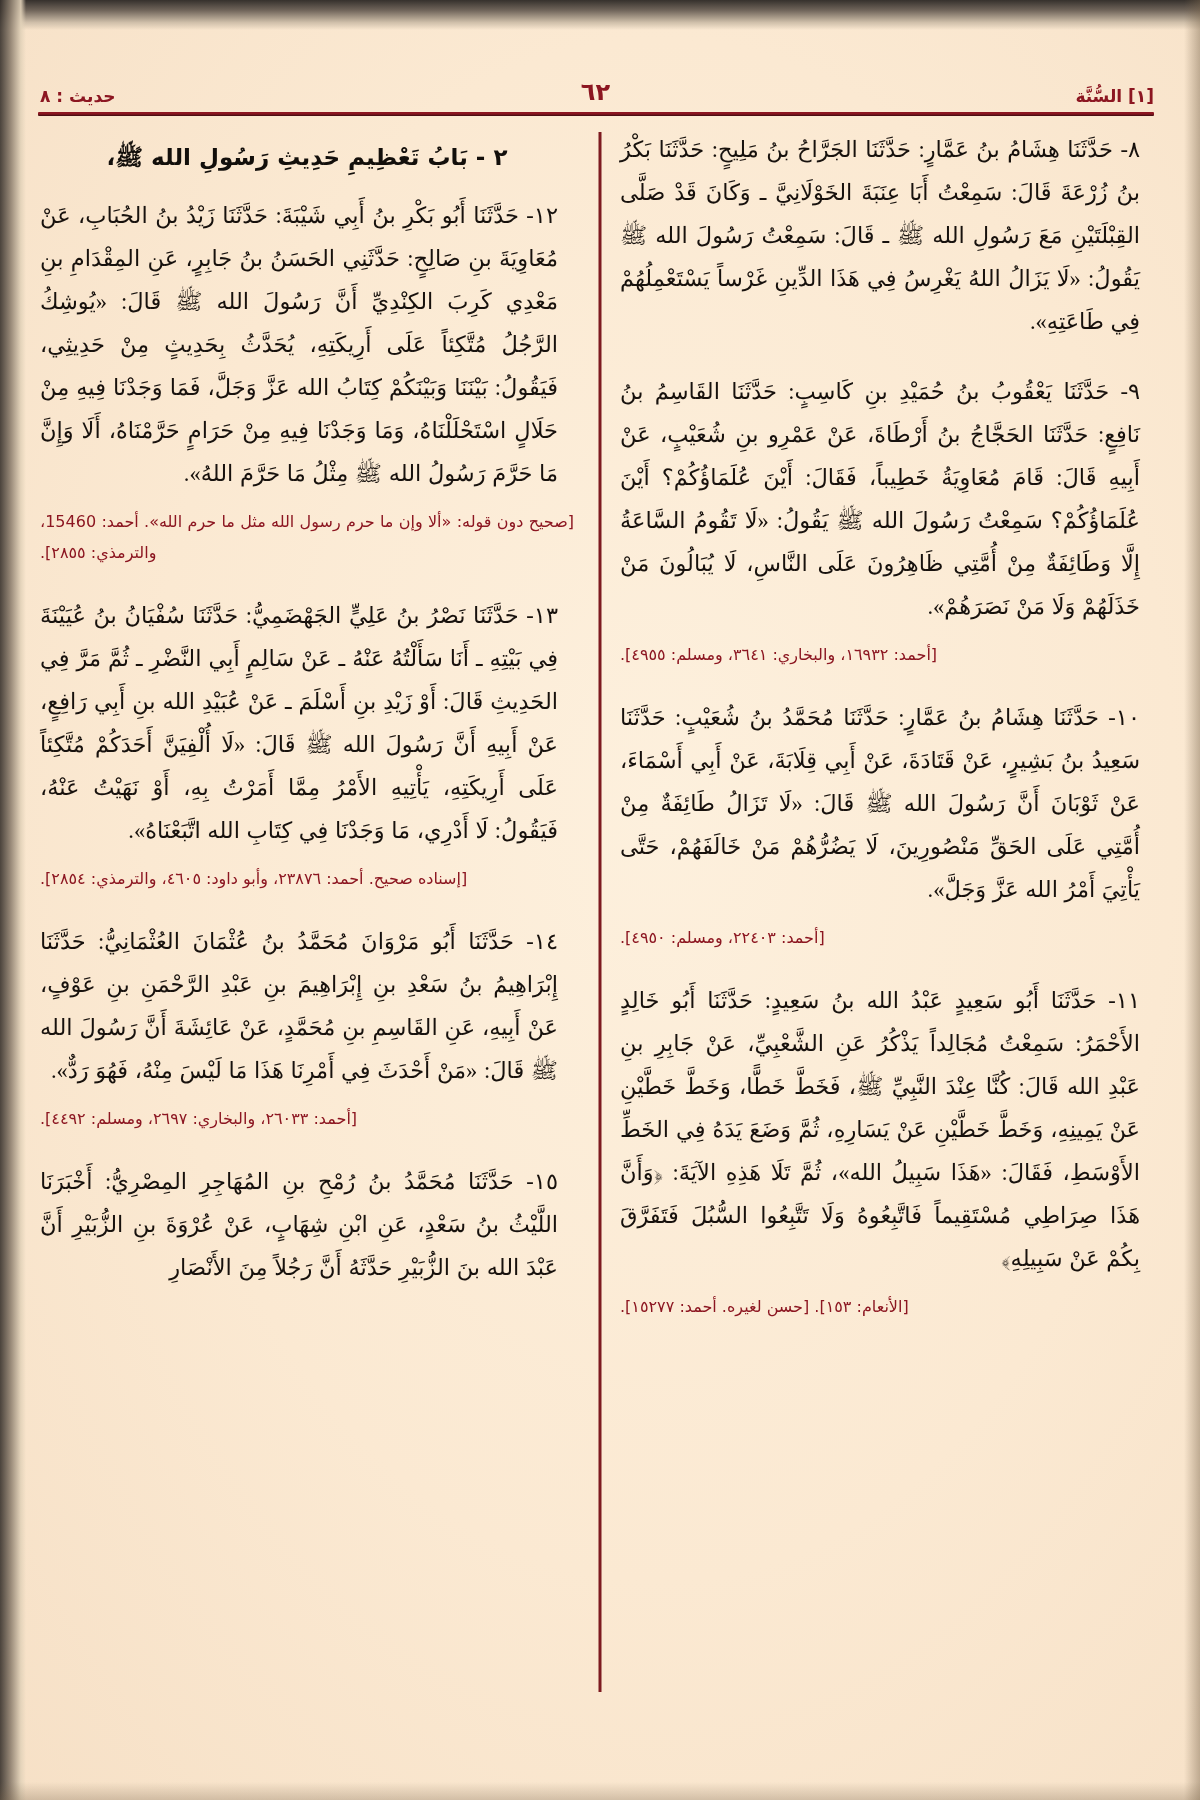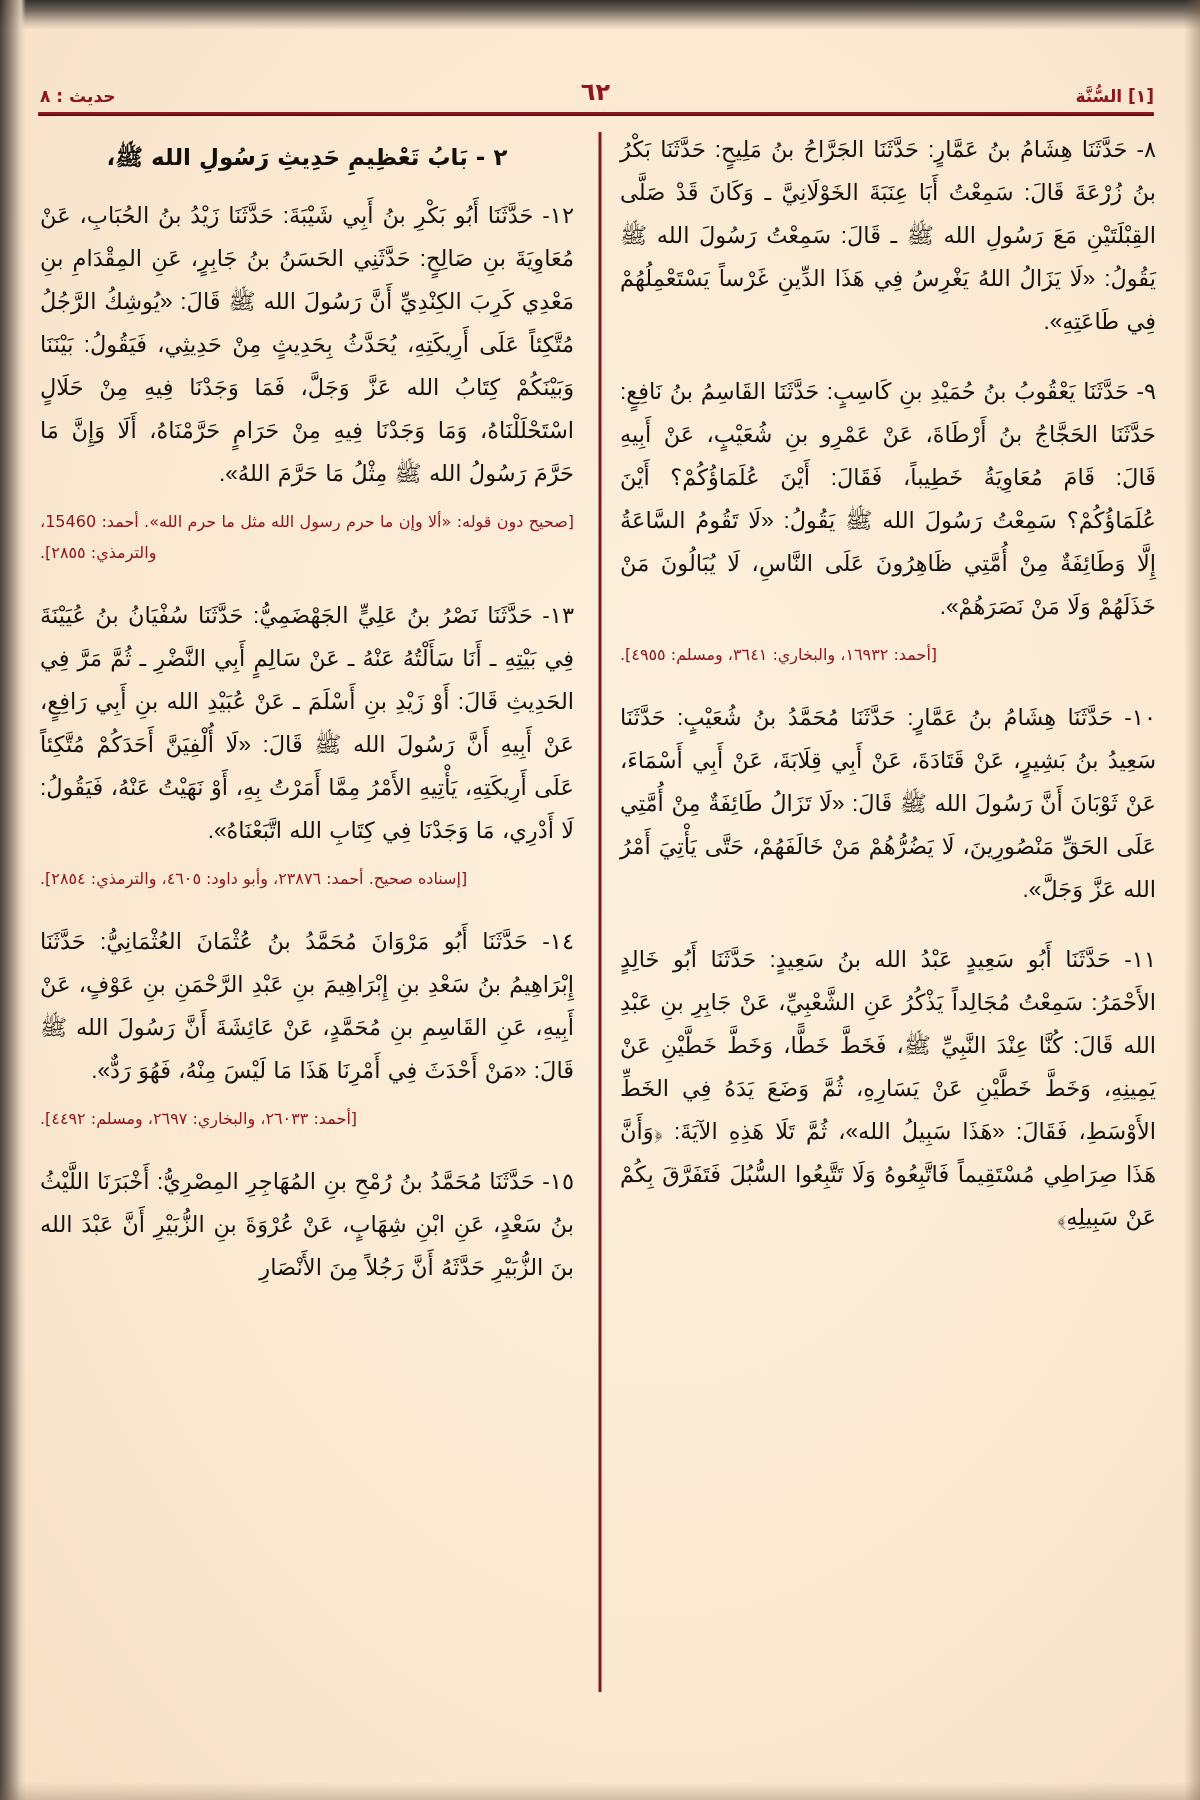--- a/index.html
+++ b/index.html
@@ -111,25 +111,25 @@
     top: 132px;
     bottom: 108px;
     right: 50%;
     width: 3px;
     background: #7d1a20;
     transform: translateX(1.5px);
   }
 
   
   .para {
-    font-family: Liberation Sans, sans-serif;
+    font-family: Liberation Serif, serif;
     font-size: 22.5px;
     line-height: 43px;
     color: #17110d;
-    margin: 0 0 17px 0;
+    margin: 0 16px 17px 0;
     text-align: justify;
     text-align-last: right;
     word-spacing: 1px;
   }
 
   .chapter {
     text-align: right;
     text-align-last: center;
     font-weight: bold;
     font-size: 23px;
@@ -181,24 +181,26 @@
       <p class="para">٨- حَدَّثَنَا هِشَامُ بنُ عَمَّارٍ: حَدَّثَنَا الجَرَّاحُ بنُ مَلِيحٍ: حَدَّثَنَا بَكْرُ بنُ زُرْعَةَ قَالَ: سَمِعْتُ أَبَا عِنَبَةَ الخَوْلَانِيَّ ـ وَكَانَ قَدْ صَلَّى القِبْلَتَيْنِ مَعَ رَسُولِ الله ﷺ ـ قَالَ: سَمِعْتُ رَسُولَ الله ﷺ يَقُولُ: «لَا يَزَالُ اللهُ يَغْرِسُ فِي هَذَا الدِّينِ غَرْساً يَسْتَعْمِلُهُمْ فِي طَاعَتِهِ».</p>
 
       <div class="spacer-sm"></div>
 
       <p class="para">٩- حَدَّثَنَا يَعْقُوبُ بنُ حُمَيْدِ بنِ كَاسِبٍ: حَدَّثَنَا القَاسِمُ بنُ نَافِعٍ: حَدَّثَنَا الحَجَّاجُ بنُ أَرْطَاةَ، عَنْ عَمْرِو بنِ شُعَيْبٍ، عَنْ أَبِيهِ قَالَ: قَامَ مُعَاوِيَةُ خَطِيباً، فَقَالَ: أَيْنَ عُلَمَاؤُكُمْ؟ أَيْنَ عُلَمَاؤُكُمْ؟ سَمِعْتُ رَسُولَ الله ﷺ يَقُولُ: «لَا تَقُومُ السَّاعَةُ إِلَّا وَطَائِفَةٌ مِنْ أُمَّتِي ظَاهِرُونَ عَلَى النَّاسِ، لَا يُبَالُونَ مَنْ خَذَلَهُمْ وَلَا مَنْ نَصَرَهُمْ».</p>
       <p class="note">[أحمد: ١٦٩٣٢، والبخاري: ٣٦٤١، ومسلم: ٤٩٥٥].</p>
 
       <div class="spacer-sm"></div>
 
       <p class="para">١٠- حَدَّثَنَا هِشَامُ بنُ عَمَّارٍ: حَدَّثَنَا مُحَمَّدُ بنُ شُعَيْبٍ: حَدَّثَنَا سَعِيدُ بنُ بَشِيرٍ، عَنْ قَتَادَةَ، عَنْ أَبِي قِلَابَةَ، عَنْ أَبِي أَسْمَاءَ، عَنْ ثَوْبَانَ أَنَّ رَسُولَ الله ﷺ قَالَ: «لَا تَزَالُ طَائِفَةٌ مِنْ أُمَّتِي عَلَى الحَقِّ مَنْصُورِينَ، لَا يَضُرُّهُمْ مَنْ خَالَفَهُمْ، حَتَّى يَأْتِيَ أَمْرُ الله عَزَّ وَجَلَّ».</p>
+      <p class="note">[أحمد: ٢٢٤٠٣، ومسلم: ٤٩٥٠].</p>
 
       <div class="spacer-sm"></div>
 
       <p class="para">١١- حَدَّثَنَا أَبُو سَعِيدٍ عَبْدُ الله بنُ سَعِيدٍ: حَدَّثَنَا أَبُو خَالِدٍ الأَحْمَرُ: سَمِعْتُ مُجَالِداً يَذْكُرُ عَنِ الشَّعْبِيِّ، عَنْ جَابِرِ بنِ عَبْدِ الله قَالَ: كُنَّا عِنْدَ النَّبِيِّ ﷺ، فَخَطَّ خَطًّا، وَخَطَّ خَطَّيْنِ عَنْ يَمِينِهِ، وَخَطَّ خَطَّيْنِ عَنْ يَسَارِهِ، ثُمَّ وَضَعَ يَدَهُ فِي الخَطِّ الأَوْسَطِ، فَقَالَ: «هَذَا سَبِيلُ الله»، ثُمَّ تَلَا هَذِهِ الآيَةَ: ﴿وَأَنَّ هَذَا صِرَاطِي مُسْتَقِيماً فَاتَّبِعُوهُ وَلَا تَتَّبِعُوا السُّبُلَ فَتَفَرَّقَ بِكُمْ عَنْ سَبِيلِهِ﴾</p>
+      <p class="note">[الأنعام: ١٥٣]. [حسن لغيره. أحمد: ١٥٢٧٧].</p>
 
     </div>
 
     <div class="col col-left">
 
       <div class="chapter">
         <div>٢ - بَابُ تَعْظِيمِ حَدِيثِ رَسُولِ الله ﷺ،</div>
       </div>
 
       <p class="para">١٢- حَدَّثَنَا أَبُو بَكْرِ بنُ أَبِي شَيْبَةَ: حَدَّثَنَا زَيْدُ بنُ الحُبَابِ، عَنْ مُعَاوِيَةَ بنِ صَالِحٍ: حَدَّثَنِي الحَسَنُ بنُ جَابِرٍ، عَنِ المِقْدَامِ بنِ مَعْدِي كَرِبَ الكِنْدِيِّ أَنَّ رَسُولَ الله ﷺ قَالَ: «يُوشِكُ الرَّجُلُ مُتَّكِئاً عَلَى أَرِيكَتِهِ، يُحَدَّثُ بِحَدِيثٍ مِنْ حَدِيثِي، فَيَقُولُ: بَيْنَنَا وَبَيْنَكُمْ كِتَابُ الله عَزَّ وَجَلَّ، فَمَا وَجَدْنَا فِيهِ مِنْ حَلَالٍ اسْتَحْلَلْنَاهُ، وَمَا وَجَدْنَا فِيهِ مِنْ حَرَامٍ حَرَّمْنَاهُ، أَلَا وَإِنَّ مَا حَرَّمَ رَسُولُ الله ﷺ مِثْلُ مَا حَرَّمَ اللهُ».</p>

